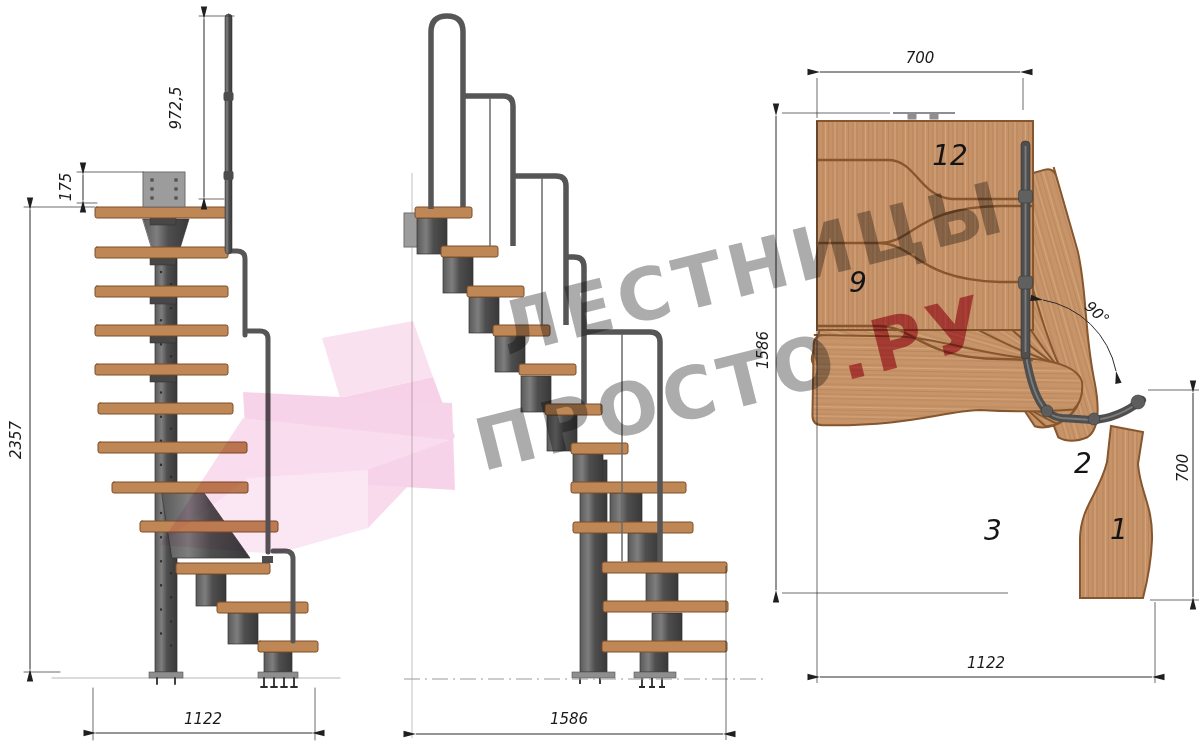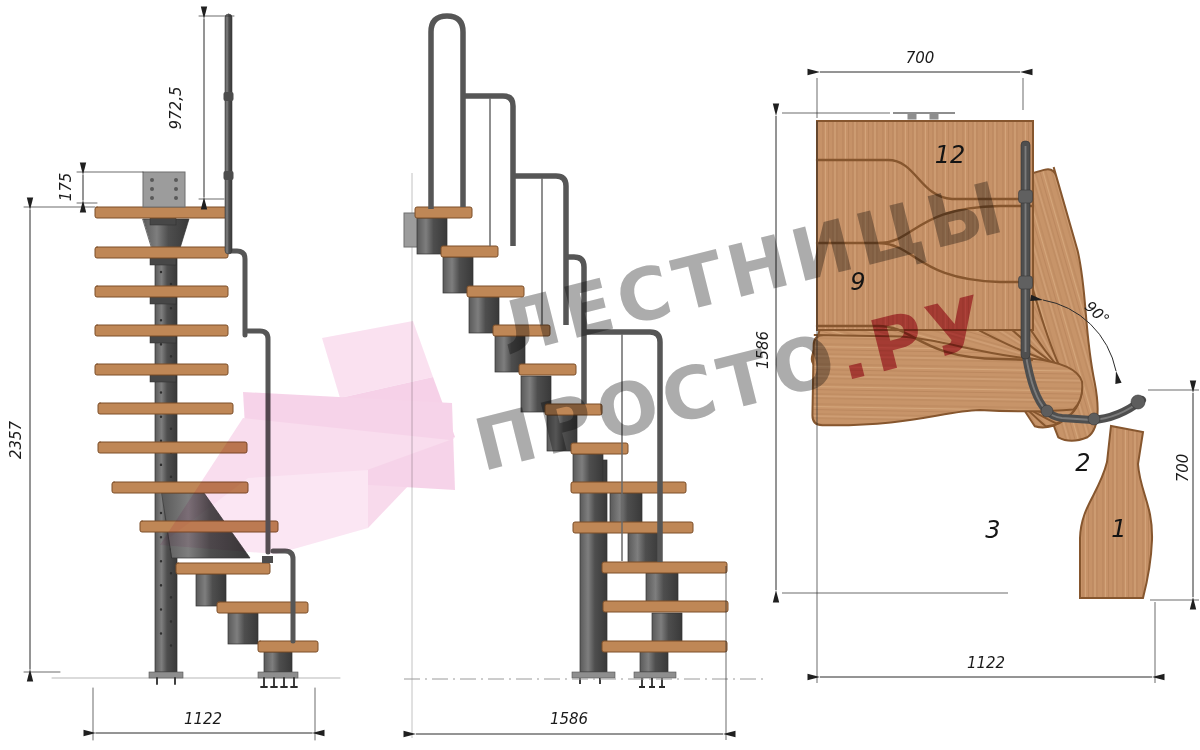--- a/index.html
+++ b/index.html
@@ -9,21 +9,21 @@
   .wm-arrow{position:absolute;left:0;top:0;mix-blend-mode:multiply;pointer-events:none;}
   .wm-line{position:absolute;font-family:"DejaVu Sans",sans-serif;font-weight:700;
            font-size:72px;line-height:1;letter-spacing:6px;color:#9a9a9a;opacity:.82;
            white-space:nowrap;transform-origin:0 0;transform:rotate(-14deg);
            mix-blend-mode:multiply;pointer-events:none;}
   .wm-red{color:#c8445c;}
   .dim{position:absolute;font-style:italic;font-size:15px;color:#1a1a1a;white-space:nowrap;
        transform:translate(-50%,-50%);}
   .dim.r90{transform:translate(-50%,-50%) rotate(-90deg);}
   .dim.r42{transform:translate(-50%,-50%) rotate(42deg);}
-  .step-num{position:absolute;font-style:italic;font-size:24px;color:#141414;
+  .step-num{position:absolute;font-style:italic;font-size:28px;color:#141414;
             transform:translate(-50%,-50%);white-space:nowrap;}
 </style>
 </head>
 <body>
 
 <div class="canvas">
 
   <svg class="art" width="1200" height="750" viewBox="0 0 1200 750">
     <defs>
       <linearGradient id="met" x1="0" y1="0" x2="1" y2="0">

